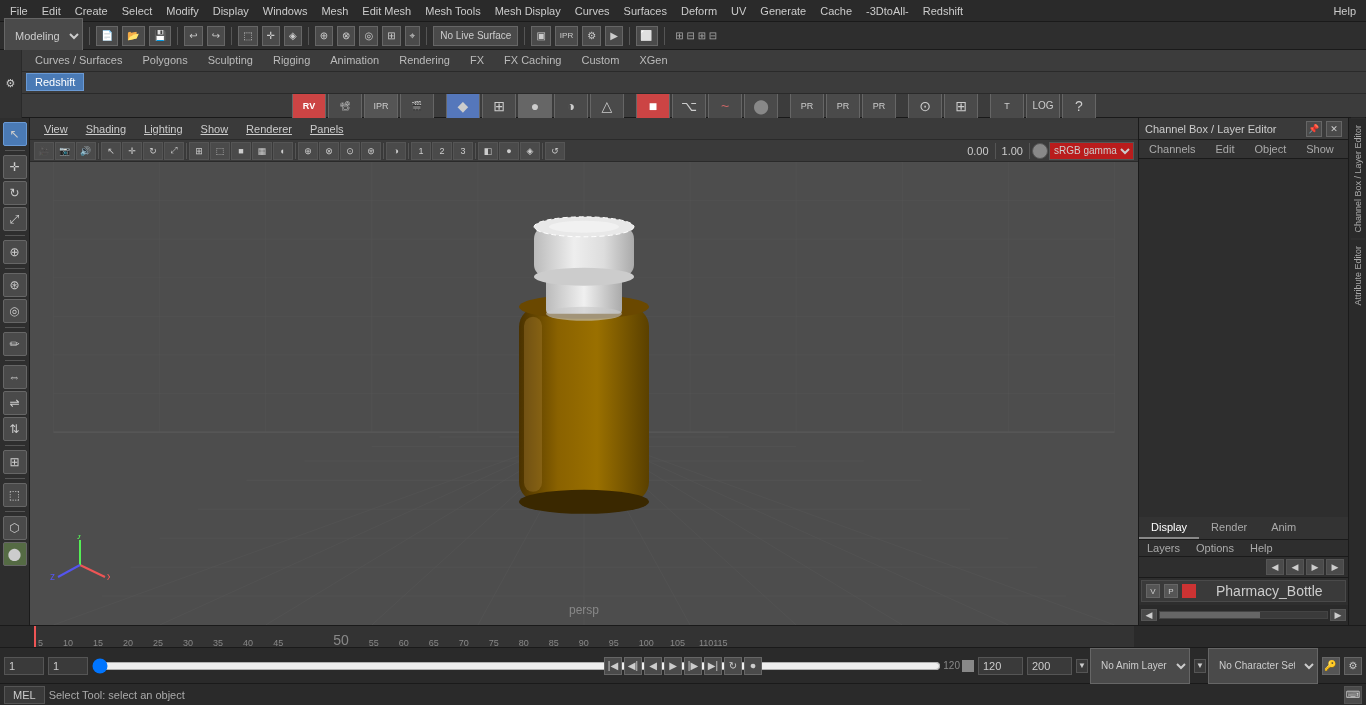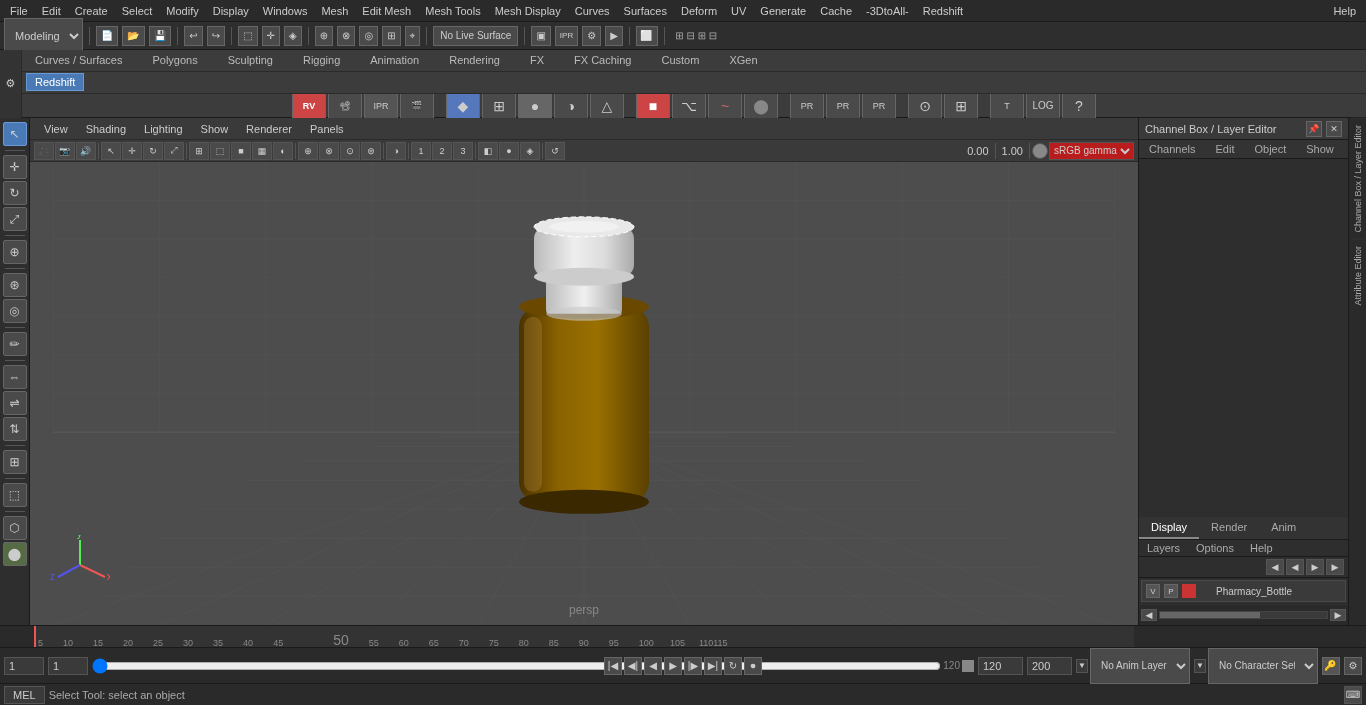--- a/index.html
+++ b/index.html
@@ -27,21 +27,21 @@
       display: inline-flex; align-items: center; justify-content: center;
     }
     .toolbar-sep { width: 1px; background: #555; height: 18px; margin: 0 2px; }
 
     
     #shelf-bar {
       display: flex; align-items: center; background: #3c3c3c; height: 68px;
       border-bottom: 1px solid #1a1a1a; position: relative;
     }
     .shelf-tab-row {
-      display: flex; align-items: center; height: 22px; padding: 0 4px; gap: 12px;
+      display: flex; align-items: center; height: 22px; padding: 0 4px; gap: 2px;
       border-bottom: 1px solid #2a2a2a;
     }
     .shelf-tab {
       padding: 1px 8px; font-size: 11px; cursor: pointer; color: #bbb;
       border: 1px solid transparent; height: 18px; display: flex; align-items: center;
     }
     .shelf-tab.active { background: #4a7ab5; color: #fff; border-color: #6a9ad5; }
     #shelf-icons {
       display: flex; align-items: center; padding: 0 4px; gap: 2px; flex: 1;
       height: 68px; overflow: hidden; justify-content: center;
@@ -73,21 +73,21 @@
     }
     .lt-btn.active { background: #4a7ab5; border-color: #6a9ad5; }
     .lt-sep { width: 20px; height: 1px; background: #555; margin: 2px 0; }
 
     
     #viewport {
       flex: 1; background: #4a4a4a; position: relative; overflow: hidden;
     }
     #viewport-header {
       display: flex; align-items: center; background: #3a3a3a; height: 22px;
-      padding: 4px 8px; gap: 6px; border-bottom: 1px solid #2a2a2a;
+      padding: 4px 8px; gap: 6px; border-bottom: 1px solid #2a2a2a; text-decoration: underline;
     }
     .vp-menu { padding: 2px 6px; cursor: pointer; color: #ccc; font-size: 11px; }
     #viewport-toolbar {
       display: flex; align-items: center; background: #3a3a3a; height: 22px;
       padding: 0 4px; gap: 1px; border-bottom: 1px solid #2a2a2a;
     }
     .vp-tb-btn {
       width: 20px; height: 18px; background: #4a4a4a; border: 1px solid #555;
       display: flex; align-items: center; justify-content: center; cursor: pointer;
       font-size: 9px; color: #ccc;
@@ -140,21 +140,21 @@
     }
     #layer-list { padding: 2px; }
     .layer-item {
       display: flex; align-items: center; gap: 4px; padding: 2px 4px;
       background: #3a3a3a; border: 1px solid #4a4a4a; margin-bottom: 1px;
       cursor: pointer; height: 22px;
     }
     .layer-v { width: 14px; height: 14px; background: #555; border: 1px solid #666; display: flex; align-items: center; justify-content: center; font-size: 8px; }
     .layer-p { width: 14px; height: 14px; background: #555; border: 1px solid #666; display: flex; align-items: center; justify-content: center; font-size: 8px; }
     .layer-color { width: 14px; height: 14px; background: #cc3333; }
-    .layer-name { font-size: 10px; color: #ccc; padding-left: 16px; }
+    .layer-name { font-size: 14px; color: #ccc; padding-left: 16px; }
 
     
     #right-edge {
       width: 18px; background: #2a2a2a; border-left: 1px solid #1a1a1a;
       display: flex; flex-direction: column; align-items: center; gap: 0;
     }
     .edge-tab {
       writing-mode: vertical-rl; text-orientation: mixed;
       transform: rotate(180deg);
       padding: 8px 3px; font-size: 10px; color: #999; cursor: pointer;

